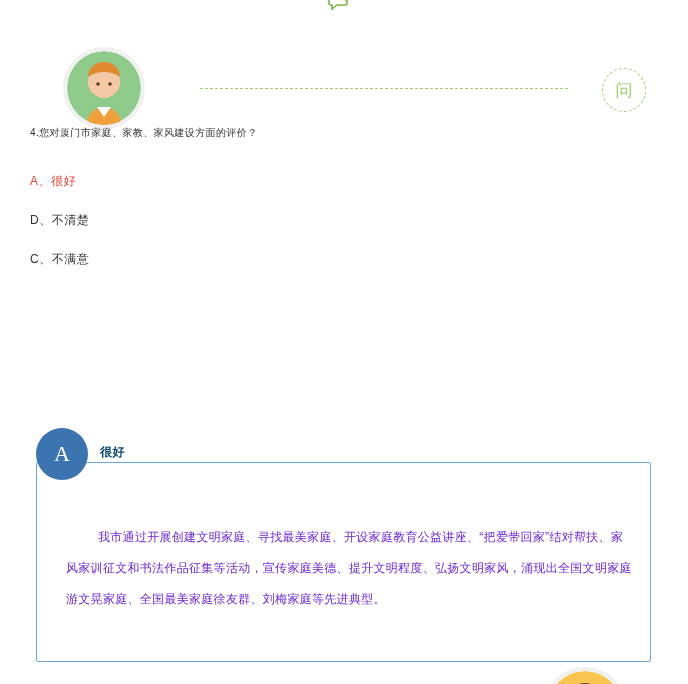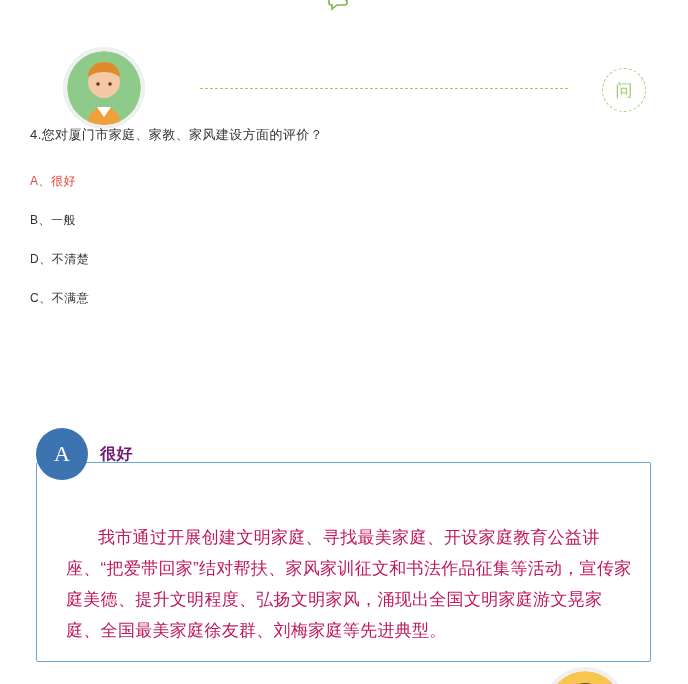--- a/index.html
+++ b/index.html
@@ -75,21 +75,21 @@
     line-height: 42px;
     text-align: center;
     font-family: "DejaVu Sans", sans-serif;
   }
 
   
   .question {
     position: absolute;
     left: 30px;
     top: 126px;
-    font-size: 13px;
+    font-size: 10px;
     color: #333333;
     letter-spacing: 0.4px;
   }
 
   .options {
     position: absolute;
     left: 30px;
     top: 162px;
     width: 620px;
   }
@@ -139,22 +139,22 @@
     line-height: 52px;
     text-align: center;
     font-family: "Liberation Serif", serif;
     z-index: 3;
   }
 
   .answer-label {
     position: absolute;
     left: 100px;
     top: 444px;
-    font-size: 16px;
-    color: #701a75;
+    font-size: 12px;
+    color: #0c4a6e;
     font-weight: bold;
     letter-spacing: 0.5px;
     z-index: 3;
   }
 
   .answer-box {
     position: absolute;
     left: 36px;
     top: 462px;
     width: 615px;
@@ -163,23 +163,23 @@
     border-radius: 2px;
     background: #ffffff;
     box-sizing: border-box;
   }
 
   .answer-text {
     position: absolute;
     left: 66px;
     top: 522px;
     width: 568px;
-    font-size: 17px;
+    font-size: 12px;
     line-height: 31px;
-    color: #be185d;
+    color: #6d28d9;
     text-indent: 32px;
     letter-spacing: 0.3px;
   }
 
   
   .av-svg { display:block; width:100%; height:100%; }
 </style>
 </head>
 <body>
 
@@ -205,21 +205,20 @@
       </svg>
     </div>
     <div class="dash-line-q"></div>
     <div class="badge-q">问</div>
   </div>
 
   <div class="question">4.您对厦门市家庭、家教、家风建设方面的评价？</div>
 
   <div class="options">
     <div class="option selected">A、很好</div>
-    <div class="option">B、一般</div>
     <div class="option">D、不清楚</div>
     <div class="option">C、不满意</div>
   </div>
 
   <div class="a-header">
 
     <div class="avatar-a">
       <svg class="av-svg" viewBox="0 0 74 74" aria-hidden="true">
         <circle cx="37" cy="37" r="37" fill="#f7c550"></circle>
         <circle cx="37" cy="31" r="16" fill="#f6c9a6"></circle>

